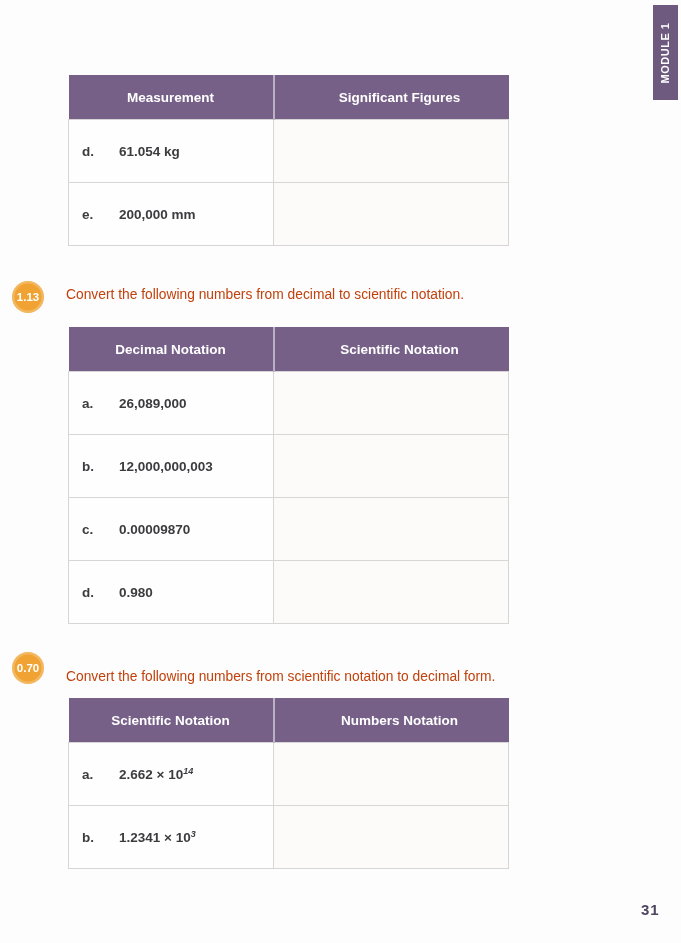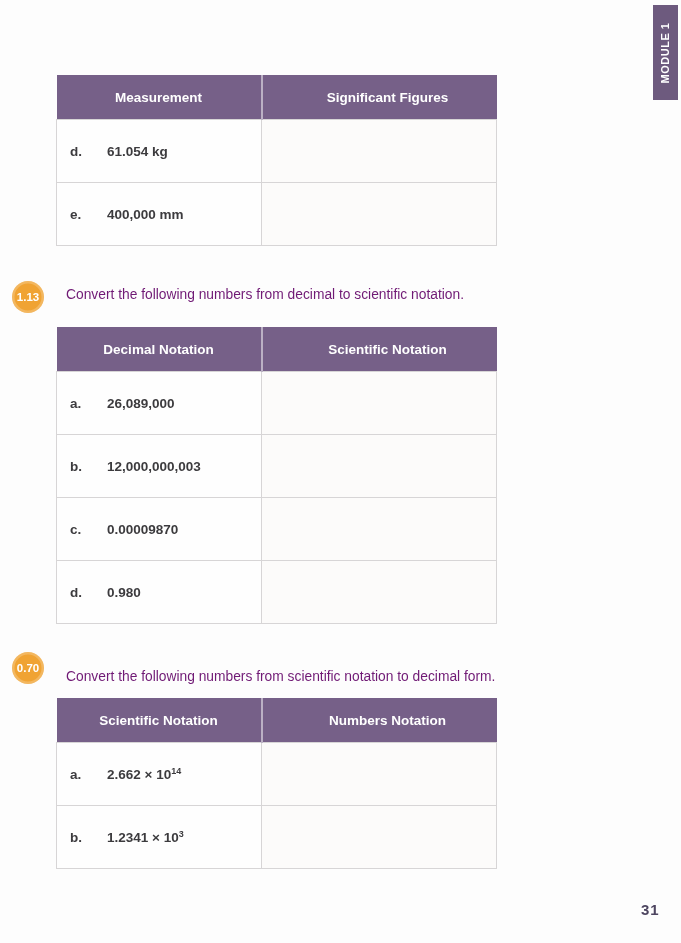--- a/index.html
+++ b/index.html
@@ -47,27 +47,27 @@
     justify-content: center;
     color: #ffffff;
     font-weight: bold;
     font-size: 11.5px;
   }
   .prompt {
     position: absolute;
     left: 66px;
     width: 560px;
     font-size: 13.8px;
-    color: #701a75;
+    color: #c2410c;
   }
 
   
   .qtable {
     position: absolute;
-    left: 56px;
+    left: 68px;
     width: 440px;
     border-collapse: collapse;
     table-layout: fixed;
   }
   .qtable col.c1 { width: 205px; }
   .qtable col.c2 { width: 235px; }
   .qtable th {
     background: #766088;
     color: #ffffff;
     font-weight: bold;
@@ -89,21 +89,21 @@
   .qtable td.answer { background: #fcfbfa; }
   .entry {
     display: flex;
     align-items: center;
     padding-left: 13px;
     font-size: 13.5px;
     font-weight: bold;
     color: #3c3b3e;
   }
   .entry .lbl { width: 37px; }
-  .entry sup { font-size: 9px; line-height: 0; }
+  .entry sup { font-size: 9px; line-height: 0; font-style: italic; }
 
   
   .page-number {
     position: absolute;
     left: 641px;
     top: 901px;
     font-size: 15px;
     font-weight: bold;
     color: #4d4560;
     letter-spacing: 1px;
@@ -143,21 +143,21 @@
           <span class="lbl">d.</span>
           <span>61.054 kg</span>
         </div>
       </td>
       <td class="answer"></td>
     </tr>
     <tr>
       <td>
         <div class="entry">
           <span class="lbl">e.</span>
-          <span>400,000 mm</span>
+          <span>200,000 mm</span>
         </div>
       </td>
       <td class="answer"></td>
     </tr>
   </tbody>
 </table>
 
 <div class="badge" id="badge-113">
   <span>1.13</span>
 </div>

